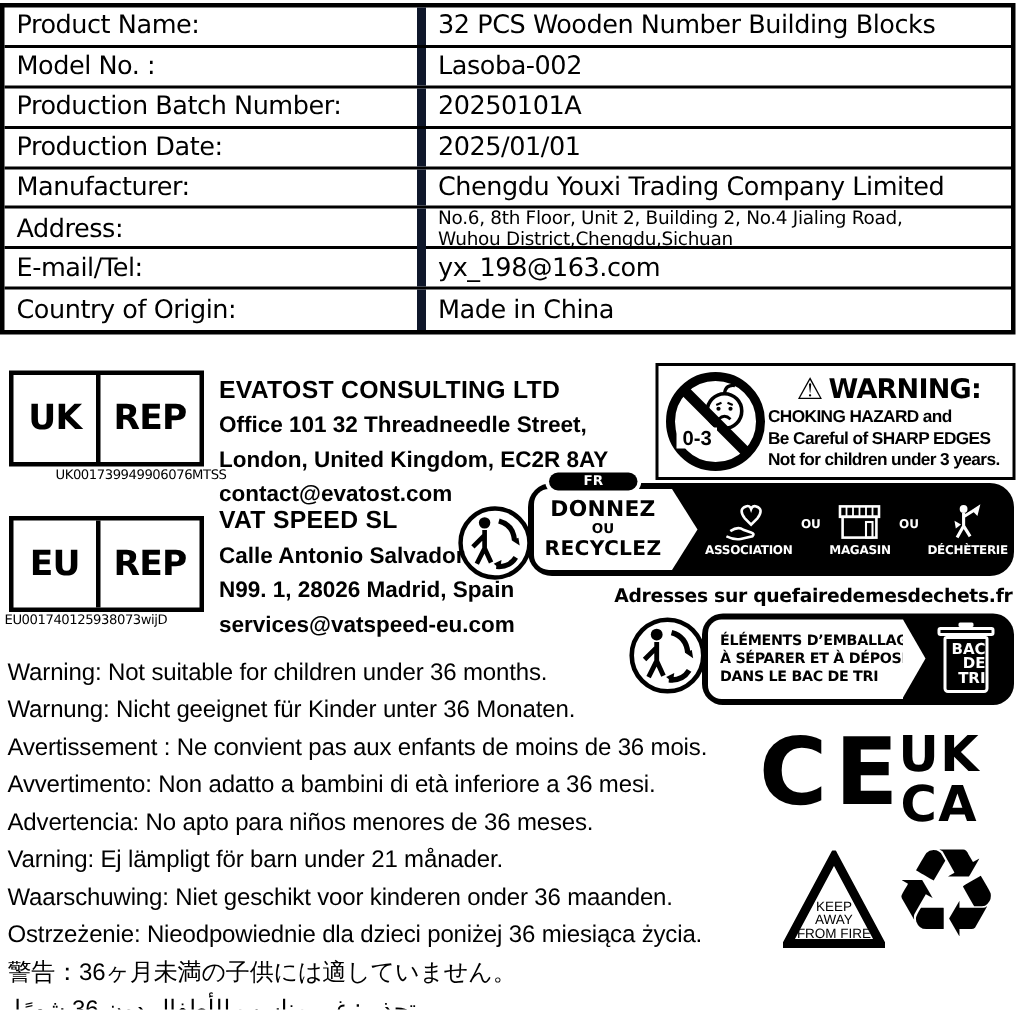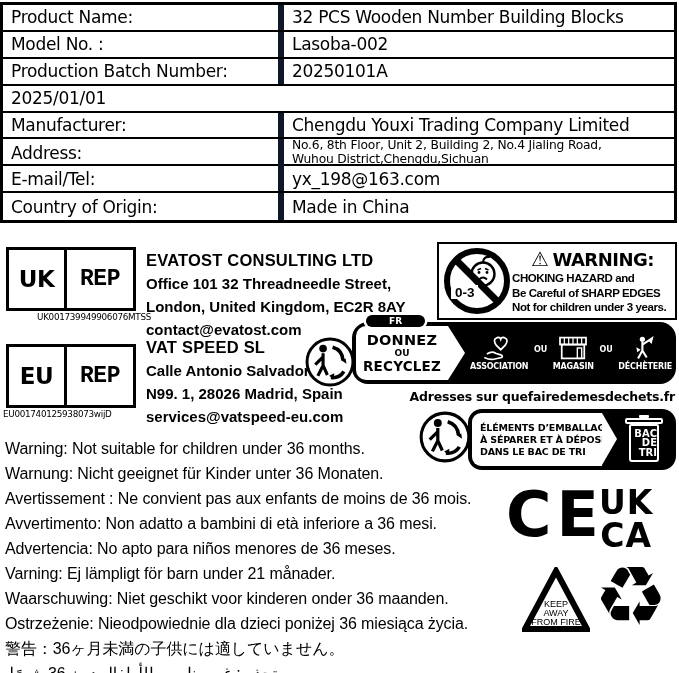--- a/index.html
+++ b/index.html
@@ -12,21 +12,21 @@
   .t-row { display:grid; grid-template-columns:281px 1fr; height:26.9px; border-bottom:2px solid #000; }
   .t-row:last-child { border-bottom:none; }
   .t-label, .t-value { display:flex; align-items:center; padding-left:8px; font-size:17px; letter-spacing:-0.3px; }
   .t-label { border-right:6px solid #0f172a; }
   .t-value.small { flex-direction:column; align-items:flex-start; justify-content:center; font-size:12.3px; line-height:13.5px; letter-spacing:-0.2px; }
 
   
   .rep-box { position:absolute; display:flex; border:3px solid #000; width:130px; height:64px; background:#fff; }
   .rep-cell { display:flex; align-items:center; justify-content:center; font-weight:bold; font-size:23px; letter-spacing:-0.5px; }
   .rep-cell.c1 { width:58px; border-right:3px solid #000; }
-  .rep-cell.c2 { flex:1;font-family:Liberation Mono, monospace; }
+  .rep-cell.c2 { flex:1; }
   .rep-code { position:absolute; font-size:8.8px; letter-spacing:-0.3px; white-space:nowrap; }
   .rep-info { position:absolute; font-family:"Liberation Sans",sans-serif; font-weight:bold; font-size:15px; line-height:23px; letter-spacing:0px; }
   .rep-info .ttl { font-size:16.5px; letter-spacing:0.2px; }
 
   
   .choke { position:absolute; left:437px; top:242px; width:240px; height:78px; border:2px solid #000; display:flex; align-items:center; }
   .choke-icon { width:70px; height:70px; margin-left:3px; flex:none; }
   .choke-text { flex:1; padding-right:2px; }
   .choke-title { font-size:18px; font-weight:bold; letter-spacing:-0.5px; display:flex; align-items:center; justify-content:center; gap:4px; }
   .choke-title .tri { font-size:20px; font-weight:normal; }
@@ -82,20 +82,21 @@
     </div>
     <div class="t-row">
       <div class="t-label">Model No. :</div>
       <div class="t-value">Lasoba-002</div>
     </div>
     <div class="t-row">
       <div class="t-label">Production Batch Number:</div>
       <div class="t-value">20250101A</div>
     </div>
     <div class="t-row">
+      <div class="t-label">Production Date:</div>
       <div class="t-value">2025/01/01</div>
     </div>
     <div class="t-row">
       <div class="t-label">Manufacturer:</div>
       <div class="t-value">Chengdu Youxi Trading Company Limited</div>
     </div>
     <div class="t-row">
       <div class="t-label">Address:</div>
       <div class="t-value small">
         <span>No.6, 8th Floor, Unit 2, Building 2, No.4 Jialing Road,</span>

